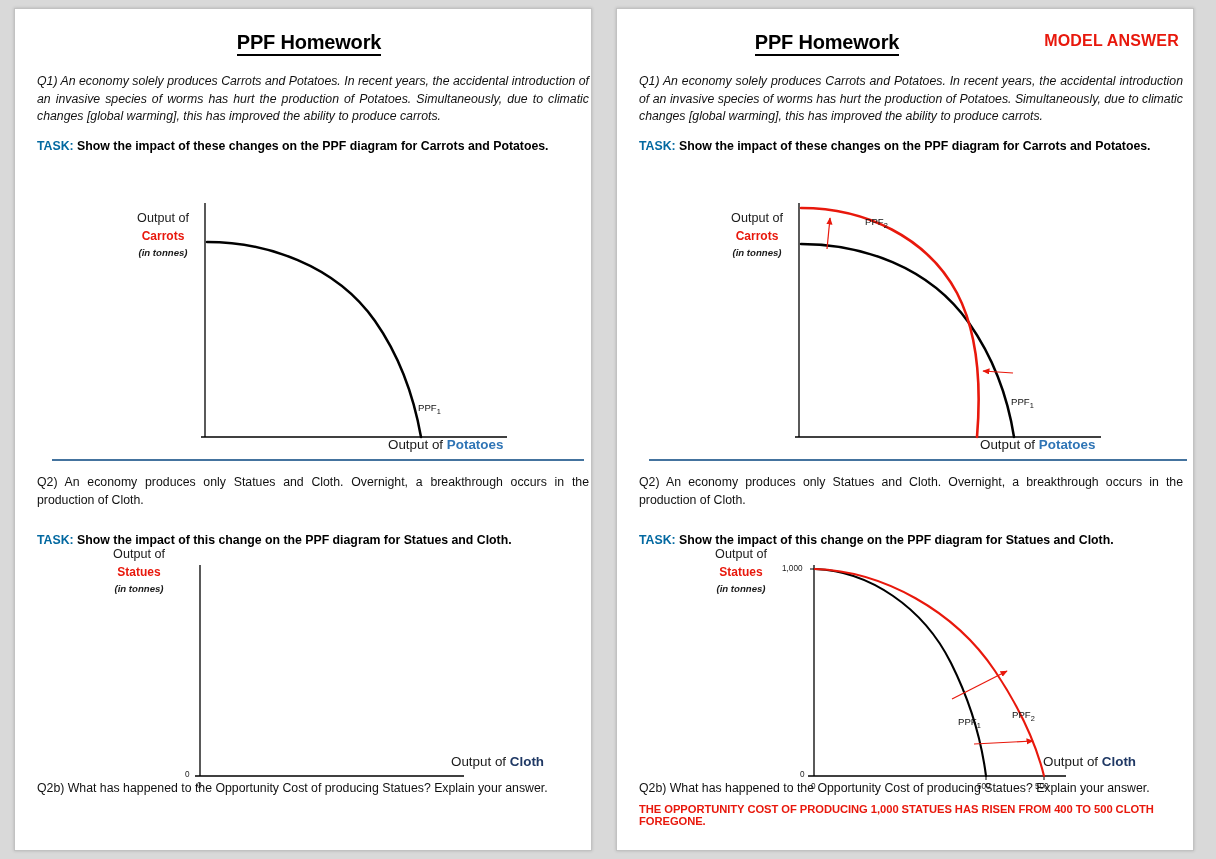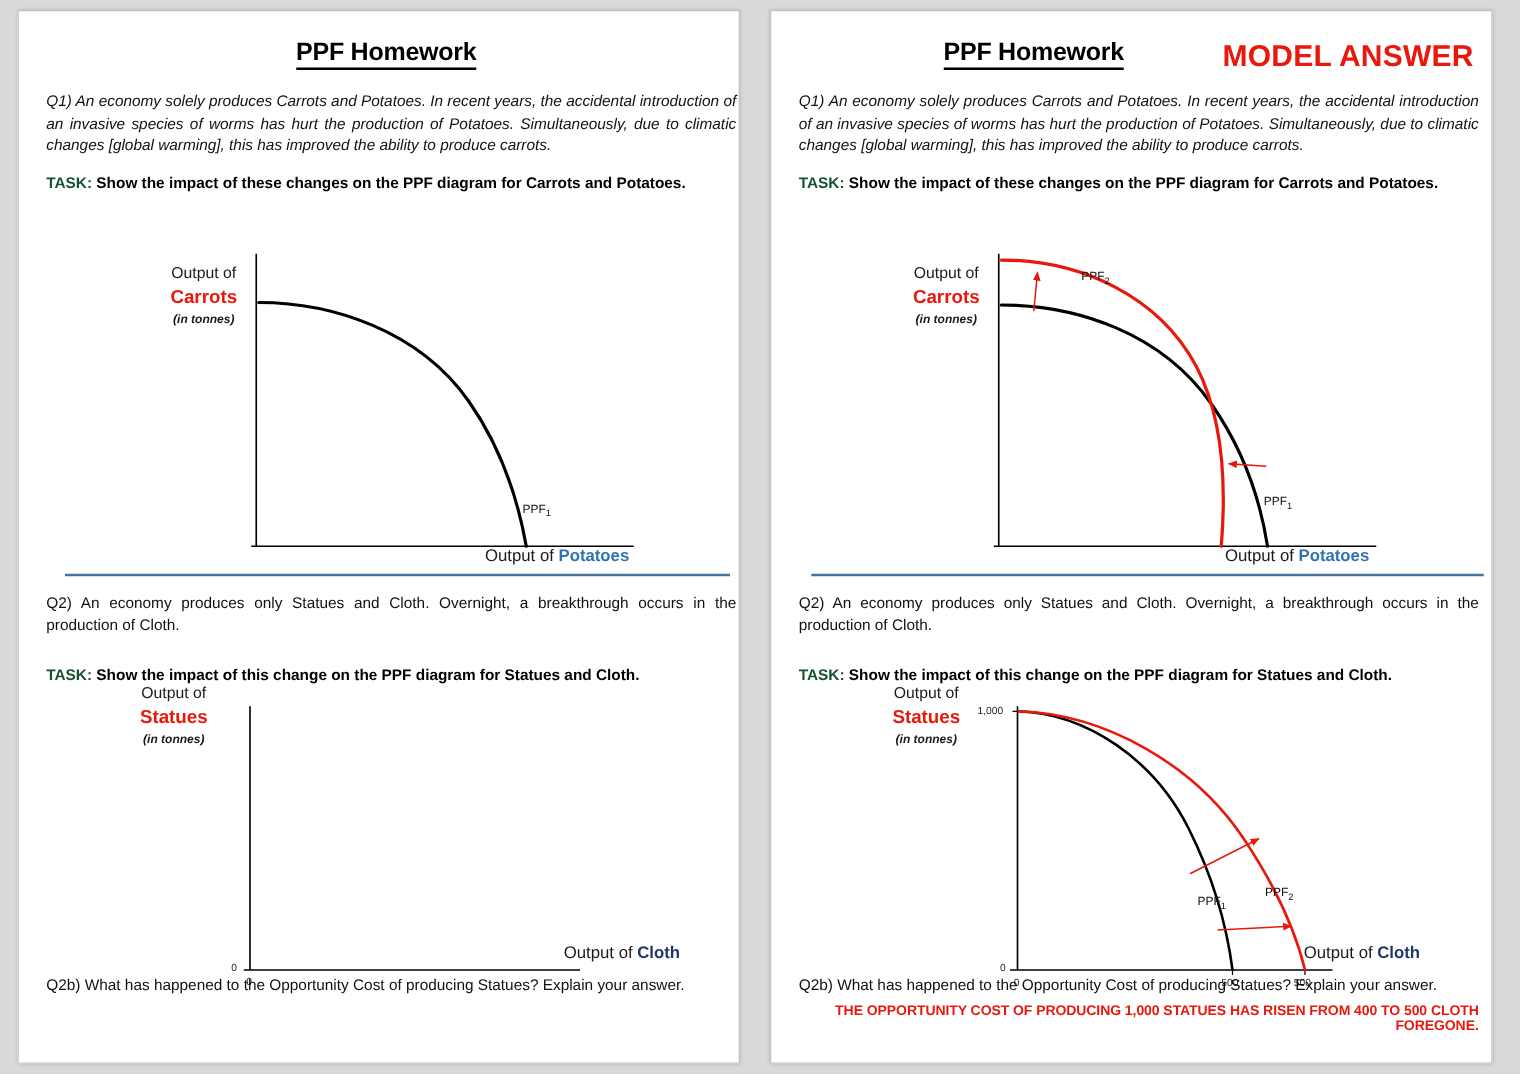--- a/index.html
+++ b/index.html
@@ -54,21 +54,21 @@
   }
   .doc-title .u {
     border-bottom: 2px solid #000;
     padding-bottom: 1px;
   }
   .right .doc-title { left: -18px; right: 150px; }
   .model-answer {
     position: absolute;
     right: 4px;
     top: 1px;
-    font-size: 24px;
+    font-size: 16px;
     font-weight: bold;
     color: #e8180c;
     letter-spacing: 0.2px;
   }
 
   
   .para {
     margin-top: 8px;
     font-size: 12.3px;
     line-height: 17.5px;
@@ -79,21 +79,21 @@
     font-style: italic;
   }
   .right .para { width: 544px; }
   .task {
     margin-top: 12px;
     font-size: 12.3px;
     font-weight: bold;
     color: #000;
     line-height: 16px;
   }
-  .task .tk { color: #14532d; }
+  .task .tk { color: #0369a1; }
 
   .divider {
     position: absolute;
     height: 0;
     border-top: 2px solid #44739e;
   }
 
   .qline {
     font-size: 12.3px;
     line-height: 17.5px;
@@ -115,21 +115,21 @@
     position: absolute;
   }
   .chart svg { display: block; overflow: visible; }
 
   .ax-block {
     position: absolute;
     text-align: center;
     line-height: 1.25;
   }
   .ax-block .l1 { font-size: 12.6px; color: #1a1a1a; }
-  .ax-block .l2 { font-size: 15px; color: #e8180c; font-weight: bold; margin-top: 2px; }
+  .ax-block .l2 { font-size: 12px; color: #e8180c; font-weight: bold; margin-top: 2px; }
   .ax-block .l3 { font-size: 9.6px; color: #1a1a1a; font-style: italic; font-weight: bold; margin-top: 3px; }
 
   .xaxis-label {
     position: absolute;
     font-size: 13.4px;
     color: #1a1a1a;
     white-space: nowrap;
   }
   .xaxis-label b.blue   { color: #2e74b5; font-weight: bold; }
   .xaxis-label b.navy   { color: #1f3864; font-weight: bold; }
@@ -327,18 +327,18 @@
         <div class="l2">Statues</div>
         <div class="l3">(in tonnes)</div>
       </div>
 
       <div class="xaxis-label" style="left:404px; top:723px;">
         <span>Output of </span><b class="navy">Cloth</b>
       </div>
 
       <div class="qline" style="position:absolute; left:0; top:749px;">Q2b) What has happened to the Opportunity Cost of producing Statues? Explain your answer.</div>
 
-      <div class="answer-red" style="position:absolute; left:0; top:769px;text-align:right;">THE OPPORTUNITY COST OF PRODUCING 1,000 STATUES HAS RISEN FROM 400 TO 500 CLOTH FOREGONE.</div>
+      <div class="answer-red" style="position:absolute; left:0; top:769px;">THE OPPORTUNITY COST OF PRODUCING 1,000 STATUES HAS RISEN FROM 400 TO 500 CLOTH FOREGONE.</div>
 
     </div>
   </div>
 
 </div>
 
 </body></html>

